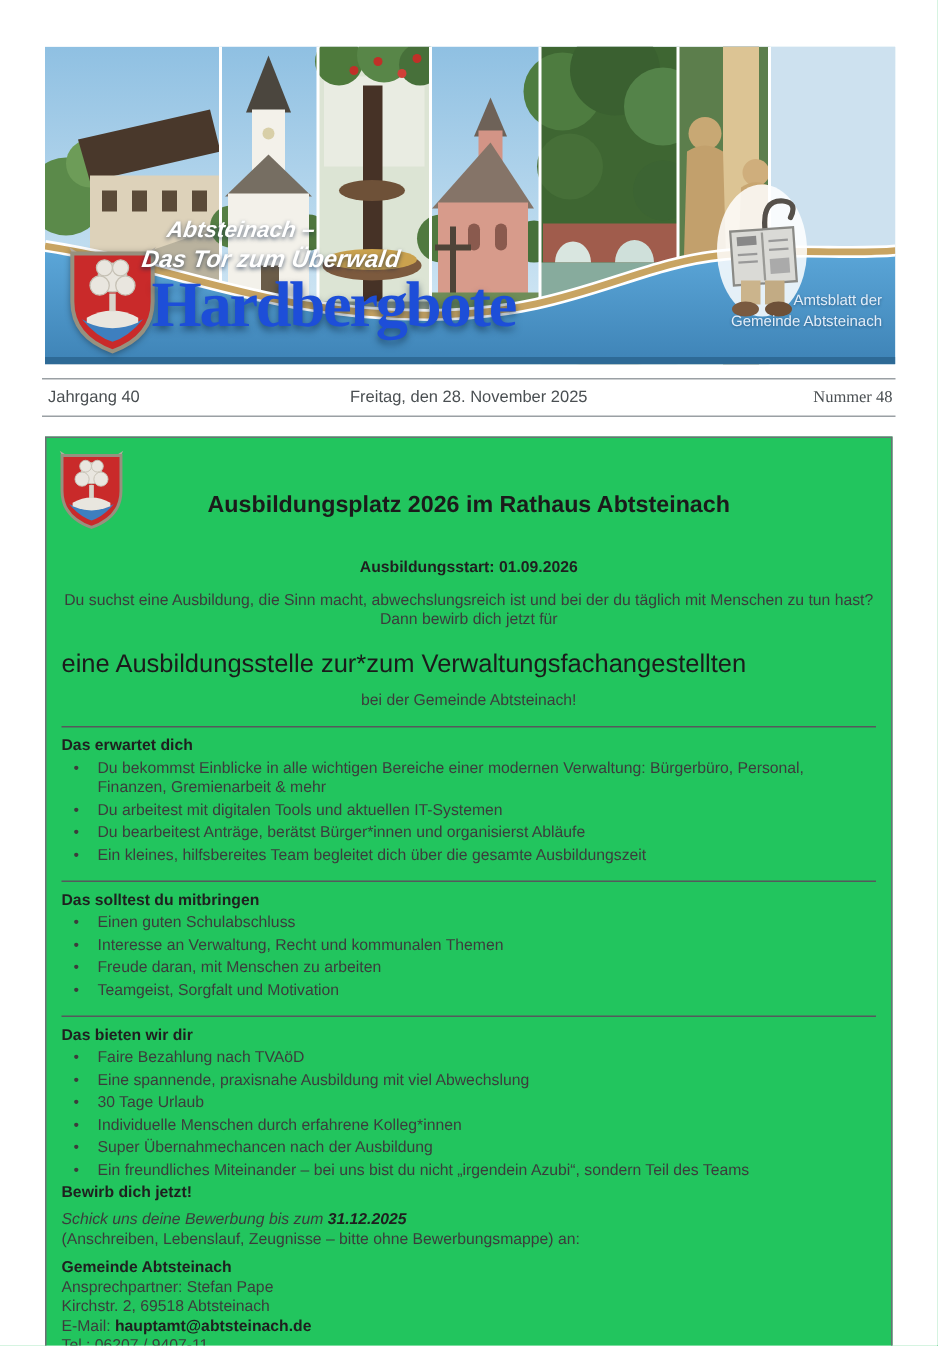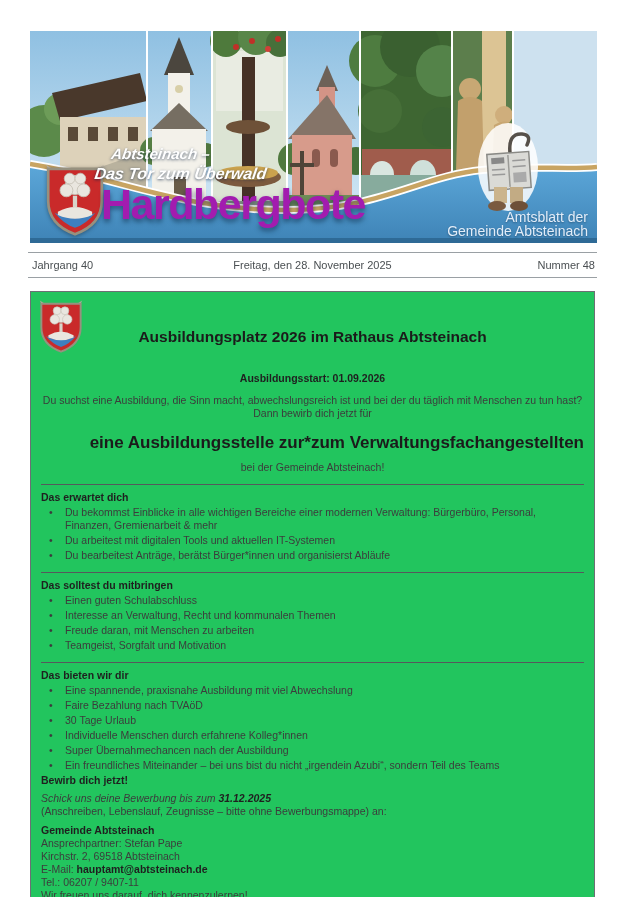--- a/index.html
+++ b/index.html
@@ -6,36 +6,36 @@
   body{width:625px;height:897px;font-family:"Liberation Sans",sans-serif;color:#3c3c3c;position:relative;overflow:hidden;}
   .page{position:absolute;left:0;top:0;width:625px;height:897px;background:#fff;}
 
   
   .masthead{position:absolute;left:30px;top:31px;width:567px;height:212px;overflow:hidden;}
   .masthead svg.collage{position:absolute;left:0;top:0;}
   .mast-coa{position:absolute;left:15px;top:130px;width:60px;height:78px;filter:drop-shadow(0 1px 2px rgba(0,0,0,.35));}
   .tagline{position:absolute;left:66px;top:113px;color:#fff;font-weight:bold;font-style:italic;transform:skewX(-8deg);text-shadow:0 1px 3px rgba(20,40,70,.7);line-height:20px;}
   .tagline .t1{font-size:15px;margin-left:14px;}
   .tagline .t2{font-size:16px;}
-  .mast-title{position:absolute;left:71px;top:150px;font-size:43px;font-weight:bold;letter-spacing:-1.5px;color:#a21caf;text-shadow:0 3px 5px rgba(10,35,60,.55);line-height:46px;}
-  .amtsblatt{position:absolute;right:9px;bottom:5px;text-align:right;font-size:14px;line-height:14px;color:#e2edf9;text-shadow:0 1px 2px rgba(10,35,60,.45);}
+  .mast-title{position:absolute;left:71px;top:150px;font-size:43px;font-weight:bold;letter-spacing:-1.5px;color:#1d4ed8;text-shadow:0 3px 5px rgba(10,35,60,.55);line-height:46px;font-family:Liberation Serif, serif;}
+  .amtsblatt{position:absolute;right:9px;bottom:21px;text-align:right;font-size:10px;line-height:14px;color:#e2edf9;text-shadow:0 1px 2px rgba(10,35,60,.45);}
 
   
   .issue-bar{position:absolute;left:28px;top:252px;width:569px;border-top:1.5px solid #9aa0a4;border-bottom:1.5px solid #9aa0a4;height:24px;display:grid;grid-template-columns:1fr auto 1fr;align-items:center;font-size:11px;color:#4a4f52;}
   .issue-bar .left{text-align:left;padding-left:4px;}
   .issue-bar .center{text-align:center;}
-  .issue-bar .right{text-align:right;padding-right:2px;}
+  .issue-bar .right{text-align:right;padding-right:2px;font-family:Liberation Serif, serif;}
 
   
   .notice-box{position:absolute;left:30px;top:291px;width:565px;height:676px;background:#22c55e;border:1.5px solid #6b7074;box-sizing:border-box;padding:0 10px;font-size:10.5px;line-height:13px;overflow:hidden;}
   .box-coa{position:absolute;left:8px;top:6px;width:44px;height:57px;}
   .nb-title{margin:36px 0 0;text-align:center;font-size:15.5px;line-height:17px;color:#1b1b1b;font-weight:bold;}
   .nb-start{margin:27px 0 0;text-align:center;font-weight:bold;color:#1f1f1f;}
   .nb-intro{margin:9px 0 0;text-align:center;}
-  .nb-position{margin:13px 0 0;text-align:right;font-size:17px;line-height:19px;color:#1b1b1b;font-weight:bold;}
+  .nb-position{margin:13px 0 0;text-align:left;font-size:17px;line-height:19px;color:#1b1b1b;font-weight:normal;}
   .nb-employer{margin:9px 0 0;text-align:center;}
   .section{border-top:1px solid #55595c;margin-top:10px;padding-top:6px;}
   .section h3{margin:0;font-size:10.5px;color:#1f1f1f;font-weight:bold;}
   .section ul{margin:2px 0 0;padding:0;list-style:none;}
   .section li{position:relative;padding-left:22px;margin:2px;}
   .section li::before{content:"\2022";position:absolute;left:6px;top:0;}
   p{margin:0;}
   .nb-cta{font-weight:bold;color:#1f1f1f;margin-top:1px;}
   .nb-deadline{margin-top:5px;font-style:italic;}
   .nb-attach{margin-top:0;}
@@ -243,38 +243,39 @@
     </p>
     <h2 class="nb-position">eine Ausbildungsstelle zur*zum Verwaltungsfachangestellten</h2>
     <p class="nb-employer">bei der Gemeinde Abtsteinach!</p>
 
     <div class="section">
       <h3>Das erwartet dich</h3>
       <ul>
         <li>Du bekommst Einblicke in alle wichtigen Bereiche einer modernen Verwaltung: Bürgerbüro, Personal, Finanzen, Gremienarbeit &amp; mehr</li>
         <li>Du arbeitest mit digitalen Tools und aktuellen IT-Systemen</li>
         <li>Du bearbeitest Anträge, berätst Bürger*innen und organisierst Abläufe</li>
+        <li>Ein kleines, hilfsbereites Team begleitet dich über die gesamte Ausbildungszeit</li>
       </ul>
     </div>
 
     <div class="section">
       <h3>Das solltest du mitbringen</h3>
       <ul>
         <li>Einen guten Schulabschluss</li>
         <li>Interesse an Verwaltung, Recht und kommunalen Themen</li>
         <li>Freude daran, mit Menschen zu arbeiten</li>
         <li>Teamgeist, Sorgfalt und Motivation</li>
       </ul>
     </div>
 
     <div class="section">
       <h3>Das bieten wir dir</h3>
       <ul>
+        <li>Faire Bezahlung nach TVAöD</li>
         <li>Eine spannende, praxisnahe Ausbildung mit viel Abwechslung</li>
-        <li>Faire Bezahlung nach TVAöD</li>
         <li>30 Tage Urlaub</li>
         <li>Individuelle Menschen durch erfahrene Kolleg*innen</li>
         <li>Super Übernahmechancen nach der Ausbildung</li>
         <li>Ein freundliches Miteinander – bei uns bist du nicht „irgendein Azubi“, sondern Teil des Teams</li>
       </ul>
     </div>
 
     <p class="nb-cta">Bewirb dich jetzt!</p>
     <p class="nb-deadline">
       <span>Schick uns deine Bewerbung bis zum </span><span class="bold">31.12.2025</span>

